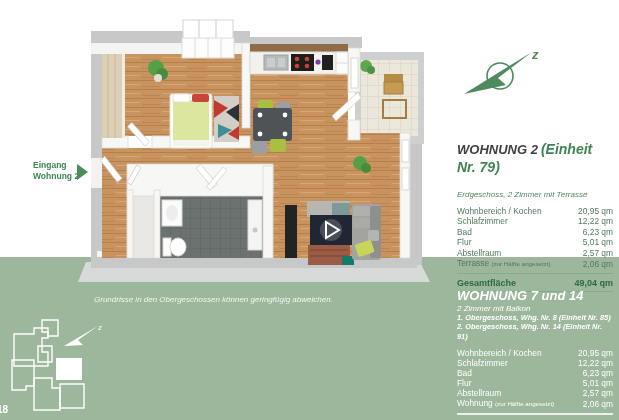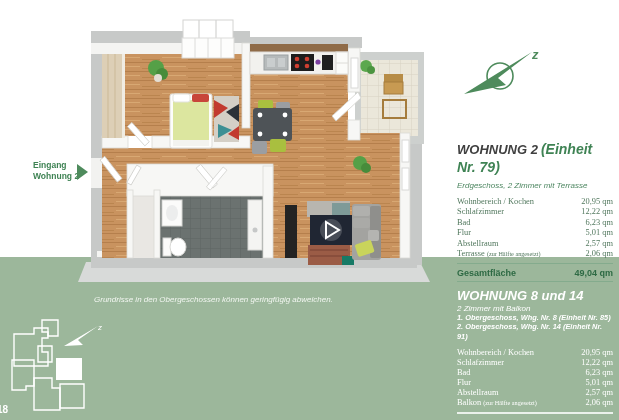--- a/index.html
+++ b/index.html
@@ -19,24 +19,24 @@
             border-top:8px solid transparent;border-bottom:8px solid transparent;
             border-left:11px solid #4e8b5c;}
 
   
   .compass{position:absolute;left:458px;top:42px;width:92px;height:60px;}
 
   
   .panel-top{position:absolute;left:457px;top:140px;width:156px;color:#3f8354;}
   .panel-top .title{font-size:13px;font-weight:700;font-style:italic;color:#404040;}
   .panel-top .title-note{font-size:14px;font-weight:700;font-style:italic;margin-left:3px;}
-  .panel-top .subtitle{font-size:8px;font-style:italic;margin-top:5px;color:#4c8660;}
+  .panel-top .subtitle{font-size:8px;font-style:italic;margin-top:14px;color:#4c8660;}
   .rows{margin-top:7px;}
   .row{display:flex;justify-content:space-between;align-items:flex-end;
-       font-size:8.4px;line-height:10.4px;color:#53795f;font-family:Liberation Serif, serif;}
+       font-size:8.4px;line-height:10.4px;color:#53795f;}
   .row .note{font-size:6.2px;}
   .total-rule{border:none;border-top:1px solid #84ab8d;margin:4px 0 0 0;}
   .total-row{display:flex;justify-content:space-between;font-size:9px;font-weight:700;
        color:#2e6a44;padding:3.5px 0;}
   .panel-top .total-block{border-bottom:1px solid #84ab8d;}
 
   .panel-bottom{position:absolute;left:457px;top:288px;width:156px;color:#ffffff;}
   .panel-bottom .title{font-size:13px;font-weight:700;font-style:italic;}
   .panel-bottom .subtitle{font-size:8px;font-style:italic;margin-top:1px;}
   .panel-bottom .floor-notes{margin-top:0;font-size:7.4px;font-style:italic;font-weight:700;line-height:9.4px;}
@@ -298,21 +298,21 @@
     <div class="total-block">
       <hr class="total-rule">
       <div class="total-row">
         <span>Gesamtfläche</span>
         <span>49,04 qm</span>
       </div>
     </div>
   </div>
 
   <div class="panel-bottom">
-    <div class="title">WOHNUNG 8 und 14</div>
+    <div class="title">WOHNUNG 7 und 14</div>
     <div class="subtitle">2 Zimmer mit Balkon</div>
     <div class="floor-notes">
       <div>1. Obergeschoss, Whg. Nr. 8 (Einheit Nr. 85)</div>
       <div>2. Obergeschoss, Whg. Nr. 14 (Einheit Nr. 91)</div>
     </div>
 
     <div class="rows">
       <div class="row">
         <span>Wohnbereich / Kochen</span>
         <span>20,95 qm</span>
@@ -327,21 +327,21 @@
       </div>
       <div class="row">
         <span>Flur</span>
         <span>5,01 qm</span>
       </div>
       <div class="row">
         <span>Abstellraum</span>
         <span>2,57 qm</span>
       </div>
       <div class="row">
-        <span><span>Balkon</span>
+        <span><span>Wohnung</span>
           <span class="note">(zur Hälfte angesetzt)</span></span>
         <span>2,06 qm</span>
       </div>
     </div>
 
     <div class="total-block">
       <hr class="total-rule">
 
     </div>
   </div>

